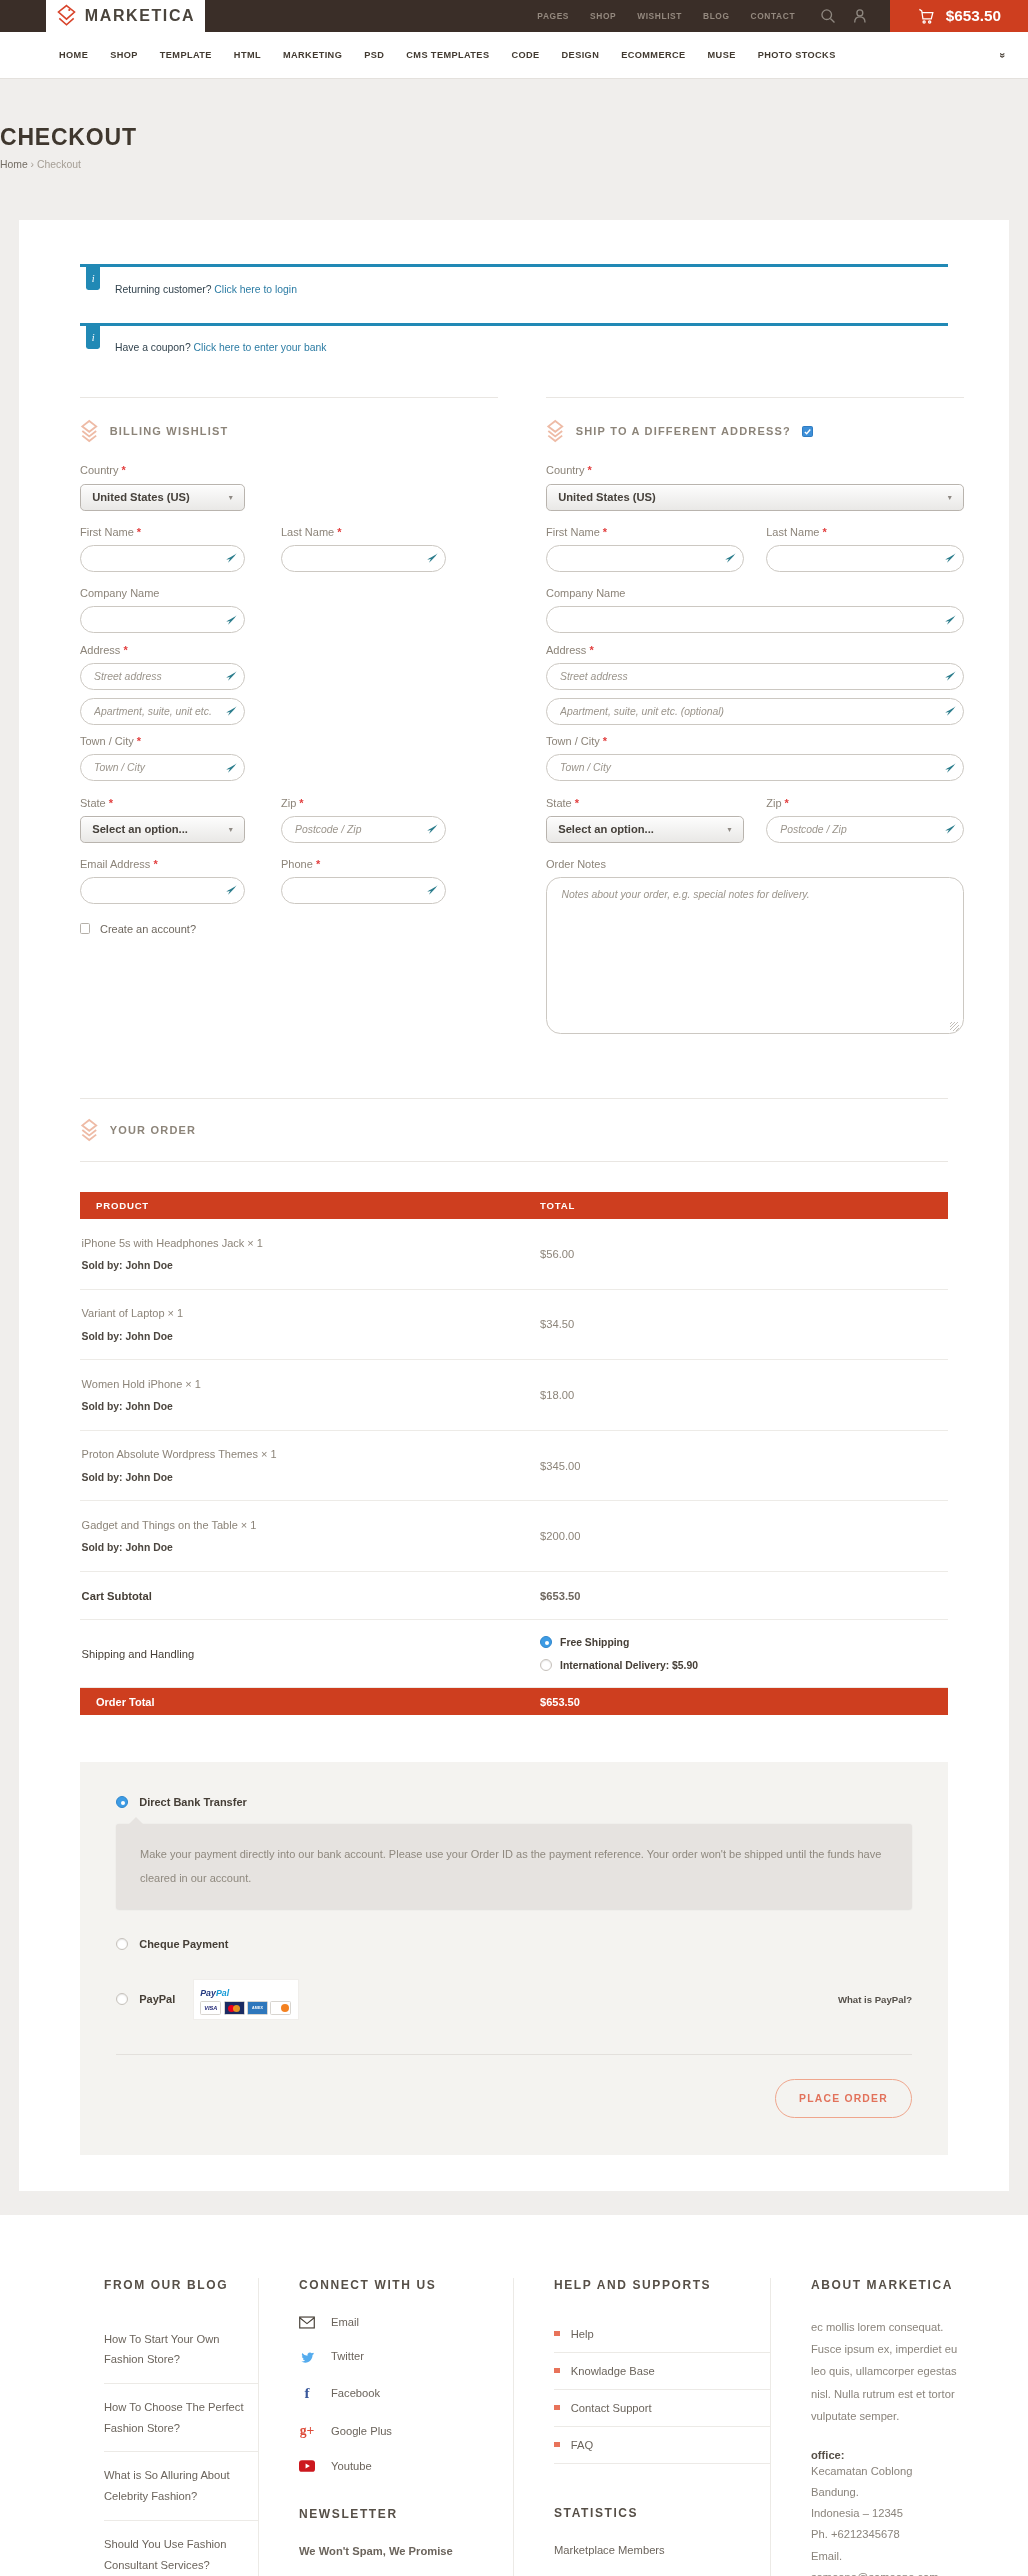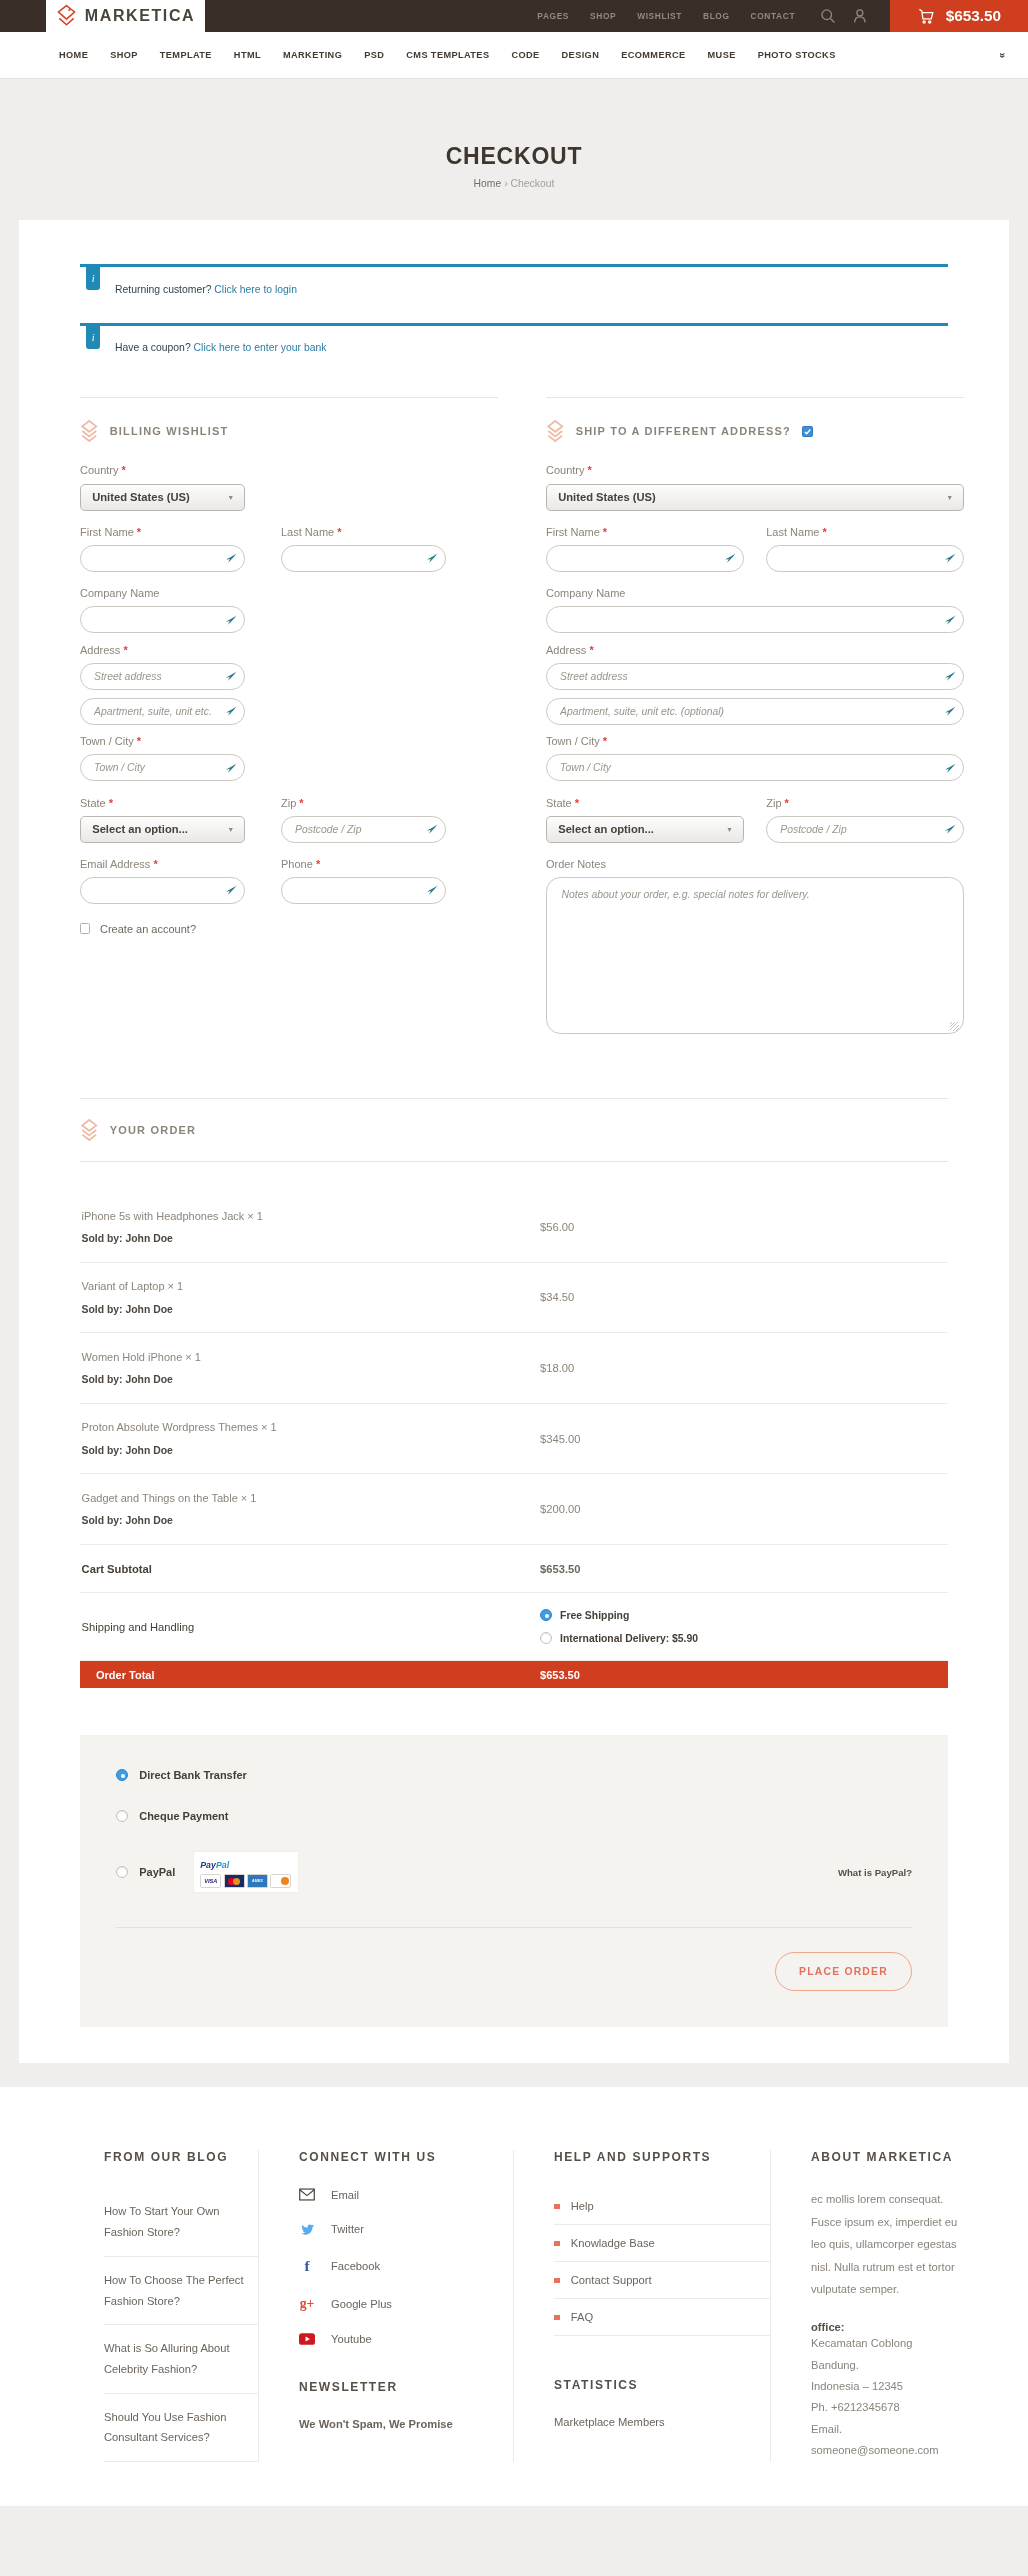--- a/index.html
+++ b/index.html
@@ -14,21 +14,21 @@
   .top-icons { display: flex; align-items: center; gap: 14.5px; margin: 0 21px 0 24px; }
   .cartbtn { width: 138px; background: #ce3e1f; display: flex; align-items: center; justify-content: center; gap: 9.6px; cursor: pointer; }
   .cart-amt { color: #fff; font-size: 15.3px; font-weight: bold; }
 
   
   .menubar { height: 47px; background: #fff; border-bottom: 0.8px solid #e4e1dd; display: flex; align-items: center; padding: 0 22.5px 0 59px; gap: 22px; }
   .mlink { font-size: 9.2px; font-weight: bold; letter-spacing: 0.4px; color: #423a31; cursor: pointer; white-space: nowrap; }
   .more-arrow { margin-left: auto; color: #4a4239; font-size: 10.4px; font-weight: bold; transform: rotate(90deg); cursor: pointer; }
 
   
-  .hero { height: 141px; text-align: center; padding-top: 64px; }
+  .hero { height: 141px; text-align: left; padding-top: 45px; }
   .hero h1 { font-size: 23px; font-weight: bold; letter-spacing: 0.8px; color: #3f372e; }
   .crumbs { margin-top: 8px; font-size: 10.4px; color: #a59e95; }
   .crumbs .home { color: #746d64; cursor: pointer; }
 
   
   .card { background: #fff; margin: 0 19px; padding: 44px 61px 36px; }
 
   .notice { position: relative; border-top: 3.2px solid #2189b5; padding: 13.7px 0 8px 35px; margin-bottom: 19px; }
   .itab { position: absolute; left: 6.4px; top: 0; width: 13.7px; height: 23px; background: #2189b5; color: #fff; font-family: "Liberation Serif", serif; font-style: italic; font-size: 10.4px; display: flex; align-items: center; justify-content: center; border-radius: 0 0 2.4px 2.4px; }
   .notice-text { font-size: 10.4px; color: #32434e; }
@@ -552,20 +552,24 @@
           <path d="M12 2 L21 9 L12 16 L3 9 Z"></path>
             <path d="M3 15 L12 22 L21 15"></path>
             <path d="M3 21 L12 28 L21 21"></path>
         </svg>
       </span>
       <span class="sec-title">YOUR ORDER</span>
     </div>
     <div class="rule"></div>
 
     <div class="ordertable">
+      <div class="thead">
+        <span class="th col-product">PRODUCT</span>
+        <span class="th">TOTAL</span>
+      </div>
 
       <div class="orow">
         <div class="pcell">
           <div class="pname">iPhone 5s with Headphones Jack × 1</div>
           <div class="psold">Sold by: John Doe</div>
         </div>
         <div class="pprice">$56.00</div>
       </div>
 
       <div class="orow">
@@ -623,20 +627,21 @@
         <span class="tlabel">Order Total</span>
         <span class="tv">$653.50</span>
       </div>
     </div>
 
     <div class="paybox">
       <div class="payrow">
         <span class="radio on"></span>
         <span class="paylabel">Direct Bank Transfer</span>
       </div>
+      <div class="bank-desc">Make your payment directly into our bank account. Please use your Order ID as the payment reference. Your order won't be shipped until the funds have cleared in our account.</div>
 
       <div class="payrow mt">
         <span class="radio"></span>
         <span class="paylabel">Cheque Payment</span>
       </div>
 
       <div class="payrow mt">
         <span class="radio"></span>
         <span class="paylabel">PayPal</span>
         <span class="pp-badge">

